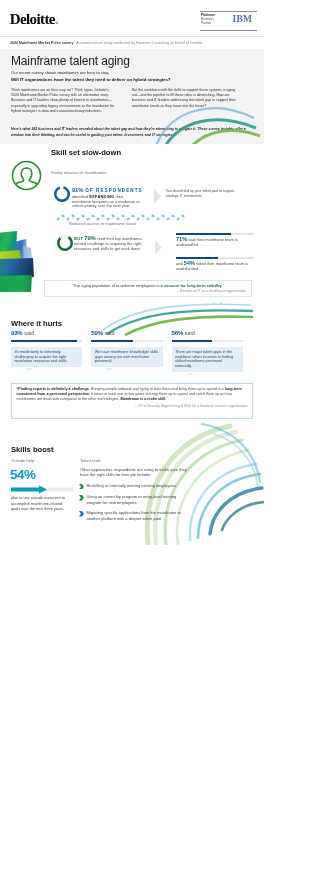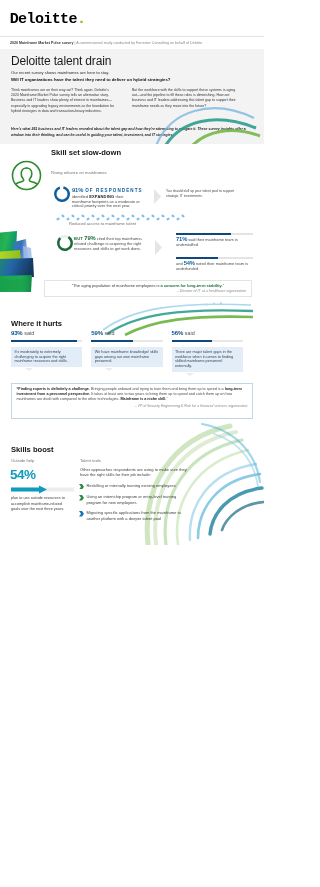--- a/index.html
+++ b/index.html
@@ -2,21 +2,21 @@
 <html><head>
 <meta charset="utf-8">
 <style>
   * { box-sizing: border-box; margin:0; padding:0; }
   html,body { width:264px; height:887px; }
   body { font-family:"Liberation Sans", sans-serif; background:#fff; color:#1f1f1f; overflow:hidden; position:relative; -webkit-font-smoothing:antialiased; }
   .page { width:264px; height:887px; position:relative; overflow:hidden; background:#fff; }
 
   
   .hdr { position:absolute; left:0; top:0; width:264px; height:37px; background:#fff; }
-  .logo { position:absolute; left:9.7px; top:11.2px; font-family:Liberation Mono, monospace;
+  .logo { position:absolute; left:9.7px; top:11.2px; font-family:Liberation Serif, serif;
           font-weight:bold; font-size:15px; letter-spacing:-0.6px; color:#000; }
   .logo .dot { color:#86bc25; }
   .ibmbadge { position:absolute; left:200px; top:11px; width:57px; height:20px; }
   .ibmbadge .rule { position:absolute; left:0; width:57px; height:1px; background:#8d8d8d; }
   .plat { position:absolute; left:1px; top:3.4px; line-height:3.9px; font-size:3.1px; color:#4a4a4a; letter-spacing:0.02px;}
   .plat b { font-size:3.2px; font-weight:bold; color:#1a1a1a; display:block;}
   .plat span { display:block; }
   .ibmlogo { position:absolute; left:32.5px; top:4.2px; font-family:"Liberation Serif",serif; font-weight:bold;
              font-size:9.5px; letter-spacing:0.2px; color:#5472b8; line-height:9.5px; }
   .hdrline { position:absolute; left:0; top:36px; width:264px; height:1px; background:#e3e3e3; }
@@ -115,26 +115,36 @@
   .bullets li svg { flex:0 0 auto; margin-top:0.7px; }
   .bullets .tx { font-size:4.05px; line-height:5.3px; color:#3f3f3f; }
 </style>
 </head>
 <body>
 
 <div class="page">
 
   <div class="hdr">
     <div class="logo"><span>Deloitte</span><span class="dot">.</span></div>
+    <div class="ibmbadge">
+      <div class="rule" style="top:0"></div>
+      <div class="plat">
+        <b>Platinum</b>
+        <span>Business</span>
+        <span>Partner</span>
+      </div>
+      <div class="ibmlogo">IBM</div>
+      <div class="rule" style="top:19px"></div>
+    </div>
   </div>
   <div class="hdrline"></div>
   <div class="srcline"><span class="b">2020 Mainframe Market Pulse survey</span><span class="g"> | A commissioned study conducted by Forrester Consulting on behalf of Deloitte</span></div>
 
   <div class="hero">
-    <div class="h1">Deloitte talent drain</div>
+    <div class="h1">Mainframe talent aging</div>
     <div class="h2">Our recent survey shows mainframes are here to stay.</div>
     <div class="h3">Will IT organizations have the talent they need to deliver on hybrid strategies?</div>
     <div class="heroCols">
       <p>Think mainframes are on their way out? Think again. Deloitte's 2020 Mainframe Market Pulse survey tells an alternative story. Business and IT leaders show plenty of interest in mainframes—especially in upgrading legacy environments as the foundation for hybrid strategies in data and transaction-heavy industries.</p>
       <p>But the workforce with the skills to support these systems is aging out—and the pipeline to fill these roles is diminishing. How are business and IT leaders addressing this talent gap to support their mainframe needs as they move into the future?</p>
     </div>
     <div class="heroFoot">Here's what 261 business and IT leaders revealed about the talent gap and how they're attempting to mitigate it. These survey insights offer a window into their thinking, and can be useful in guiding your talent, investment, and IT strategies.</div>
     <svg class="heroArt" width="120" height="46" viewBox="0 0 120 46">
       <path d="M6 44 C20 8 62 -4 104 16" fill="none" stroke="#7ab8e0" stroke-width="2.2" opacity="0.8"></path>
       <path d="M14 46 C30 18 66 10 106 26" fill="none" stroke="#2e9d8e" stroke-width="3" opacity="0.9"></path>

